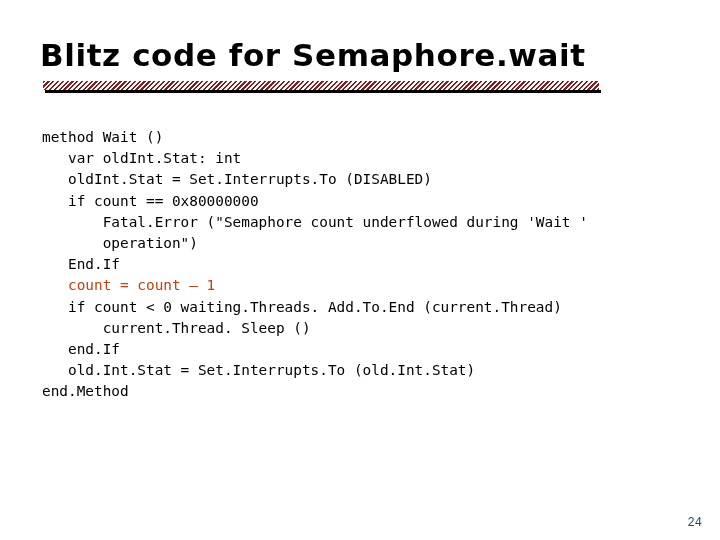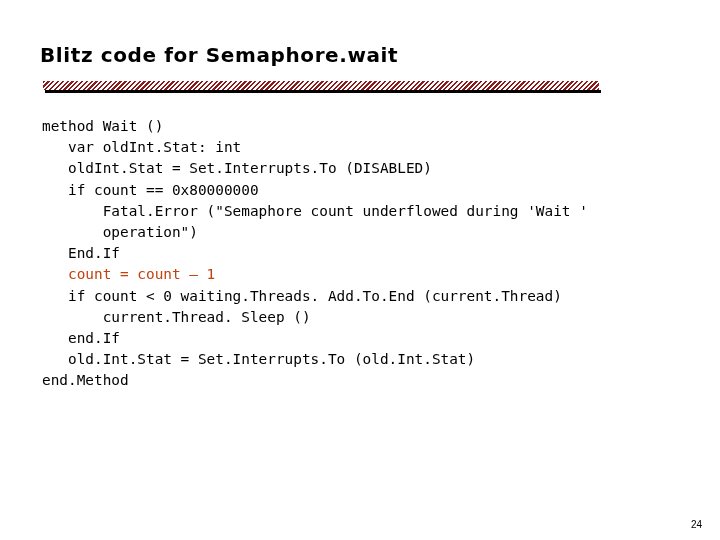--- a/index.html
+++ b/index.html
@@ -27,21 +27,21 @@
 
   
   .title-block {
     position: absolute;
     left: 40px;
     top: 38px;
     width: 640px;
   }
   .slide-title {
     font-family: "DejaVu Sans", sans-serif;
-    font-size: 20px;
+    font-size: 31px;
     font-weight: bold;
     letter-spacing: 0.6px;
     color: #000000;
     white-space: nowrap;
     line-height: 34px;
   }
 
   
   .rule-wrap {
     position: absolute;
@@ -70,44 +70,44 @@
     top: 9px;
     width: 556px;
     height: 3px;
     background: #000000;
   }
 
   
   .code-block {
     position: absolute;
     left: 42px;
-    top: 116px;
+    top: 127px;
     width: 660px;
     font-family: "DejaVu Sans Mono", "Liberation Mono", monospace;
     font-size: 14.4px;
     line-height: 21.2px;
     color: #000000;
     white-space: pre;
   }
   .code-line {
     white-space: pre;
     height: 21.2px;
   }
   .code-line.accent {
     color: #c2410c;
   }
 
   
   .page-number {
     position: absolute;
     right: 18px;
     bottom: 10px;
-    font-family: Liberation Sans, sans-serif;
-    font-size: 10px;
-    color: #000000;
+    font-family: Liberation Mono, monospace;
+    font-size: 12px;
+    color: #0c4a6e;
   }
 </style>
 </head>
 <body>
 
 <div class="slide">
 
   <div class="title-block">
     <div class="slide-title">Blitz code for Semaphore.wait</div>
   </div>

